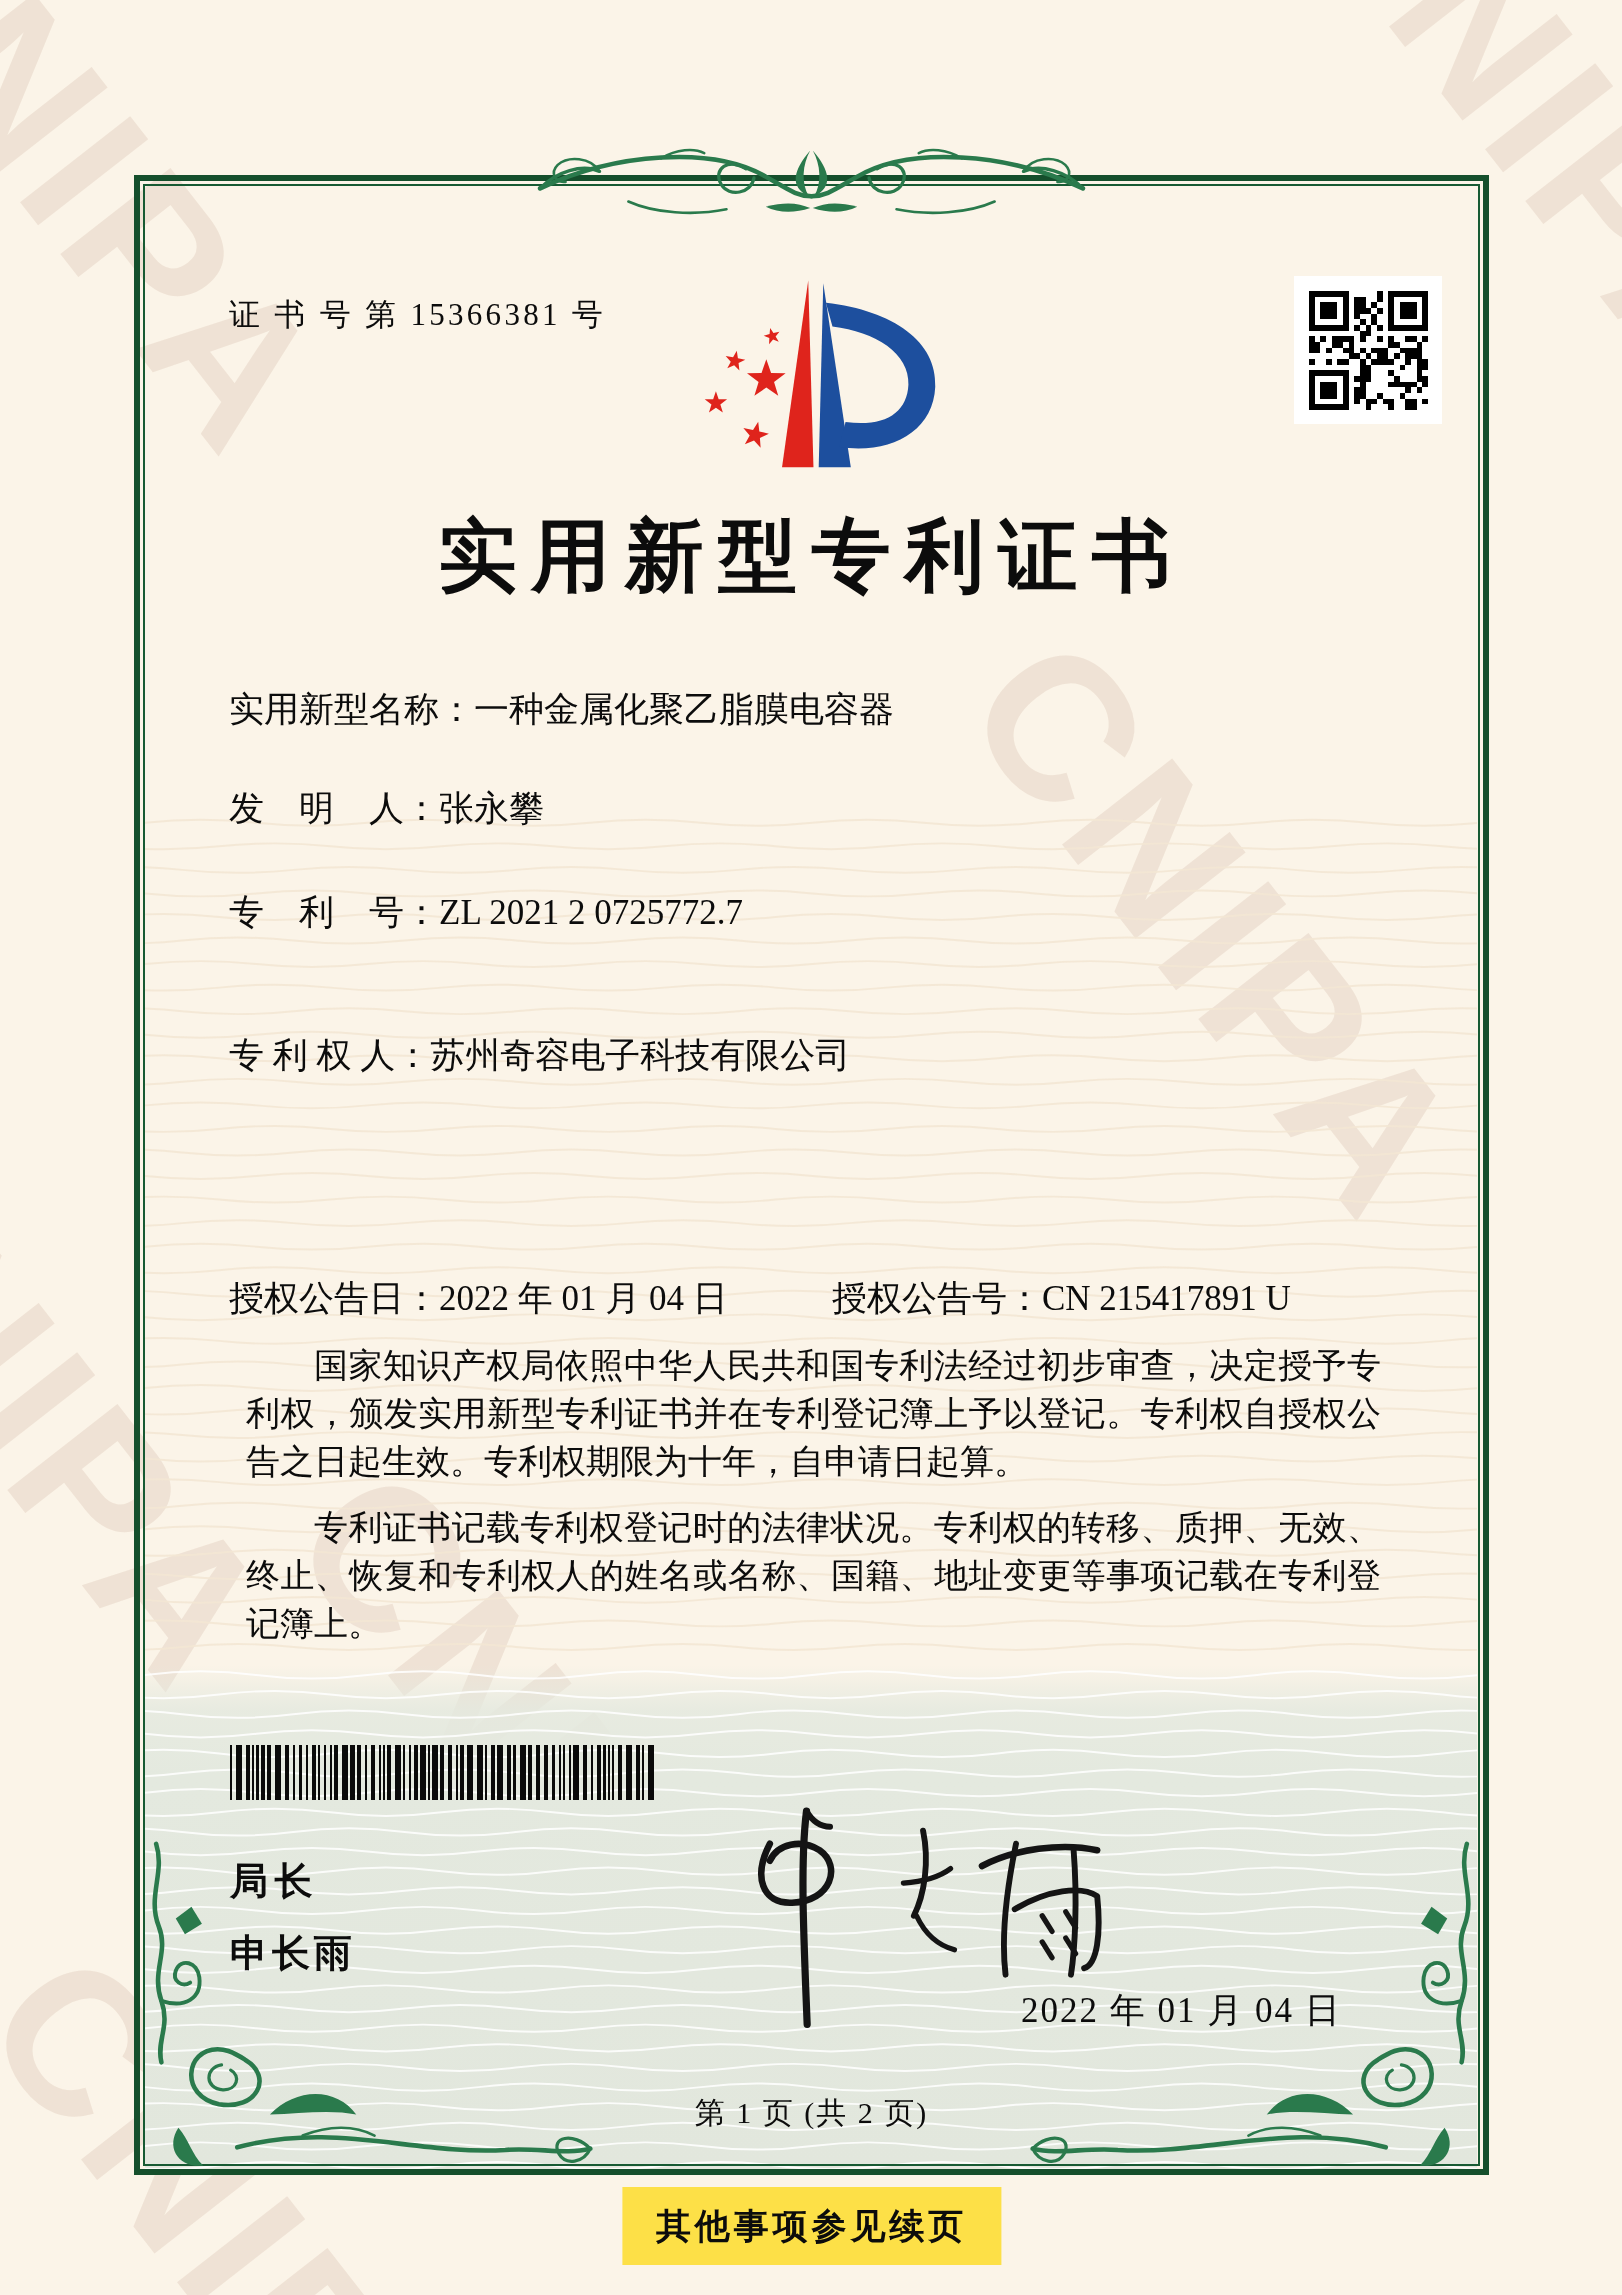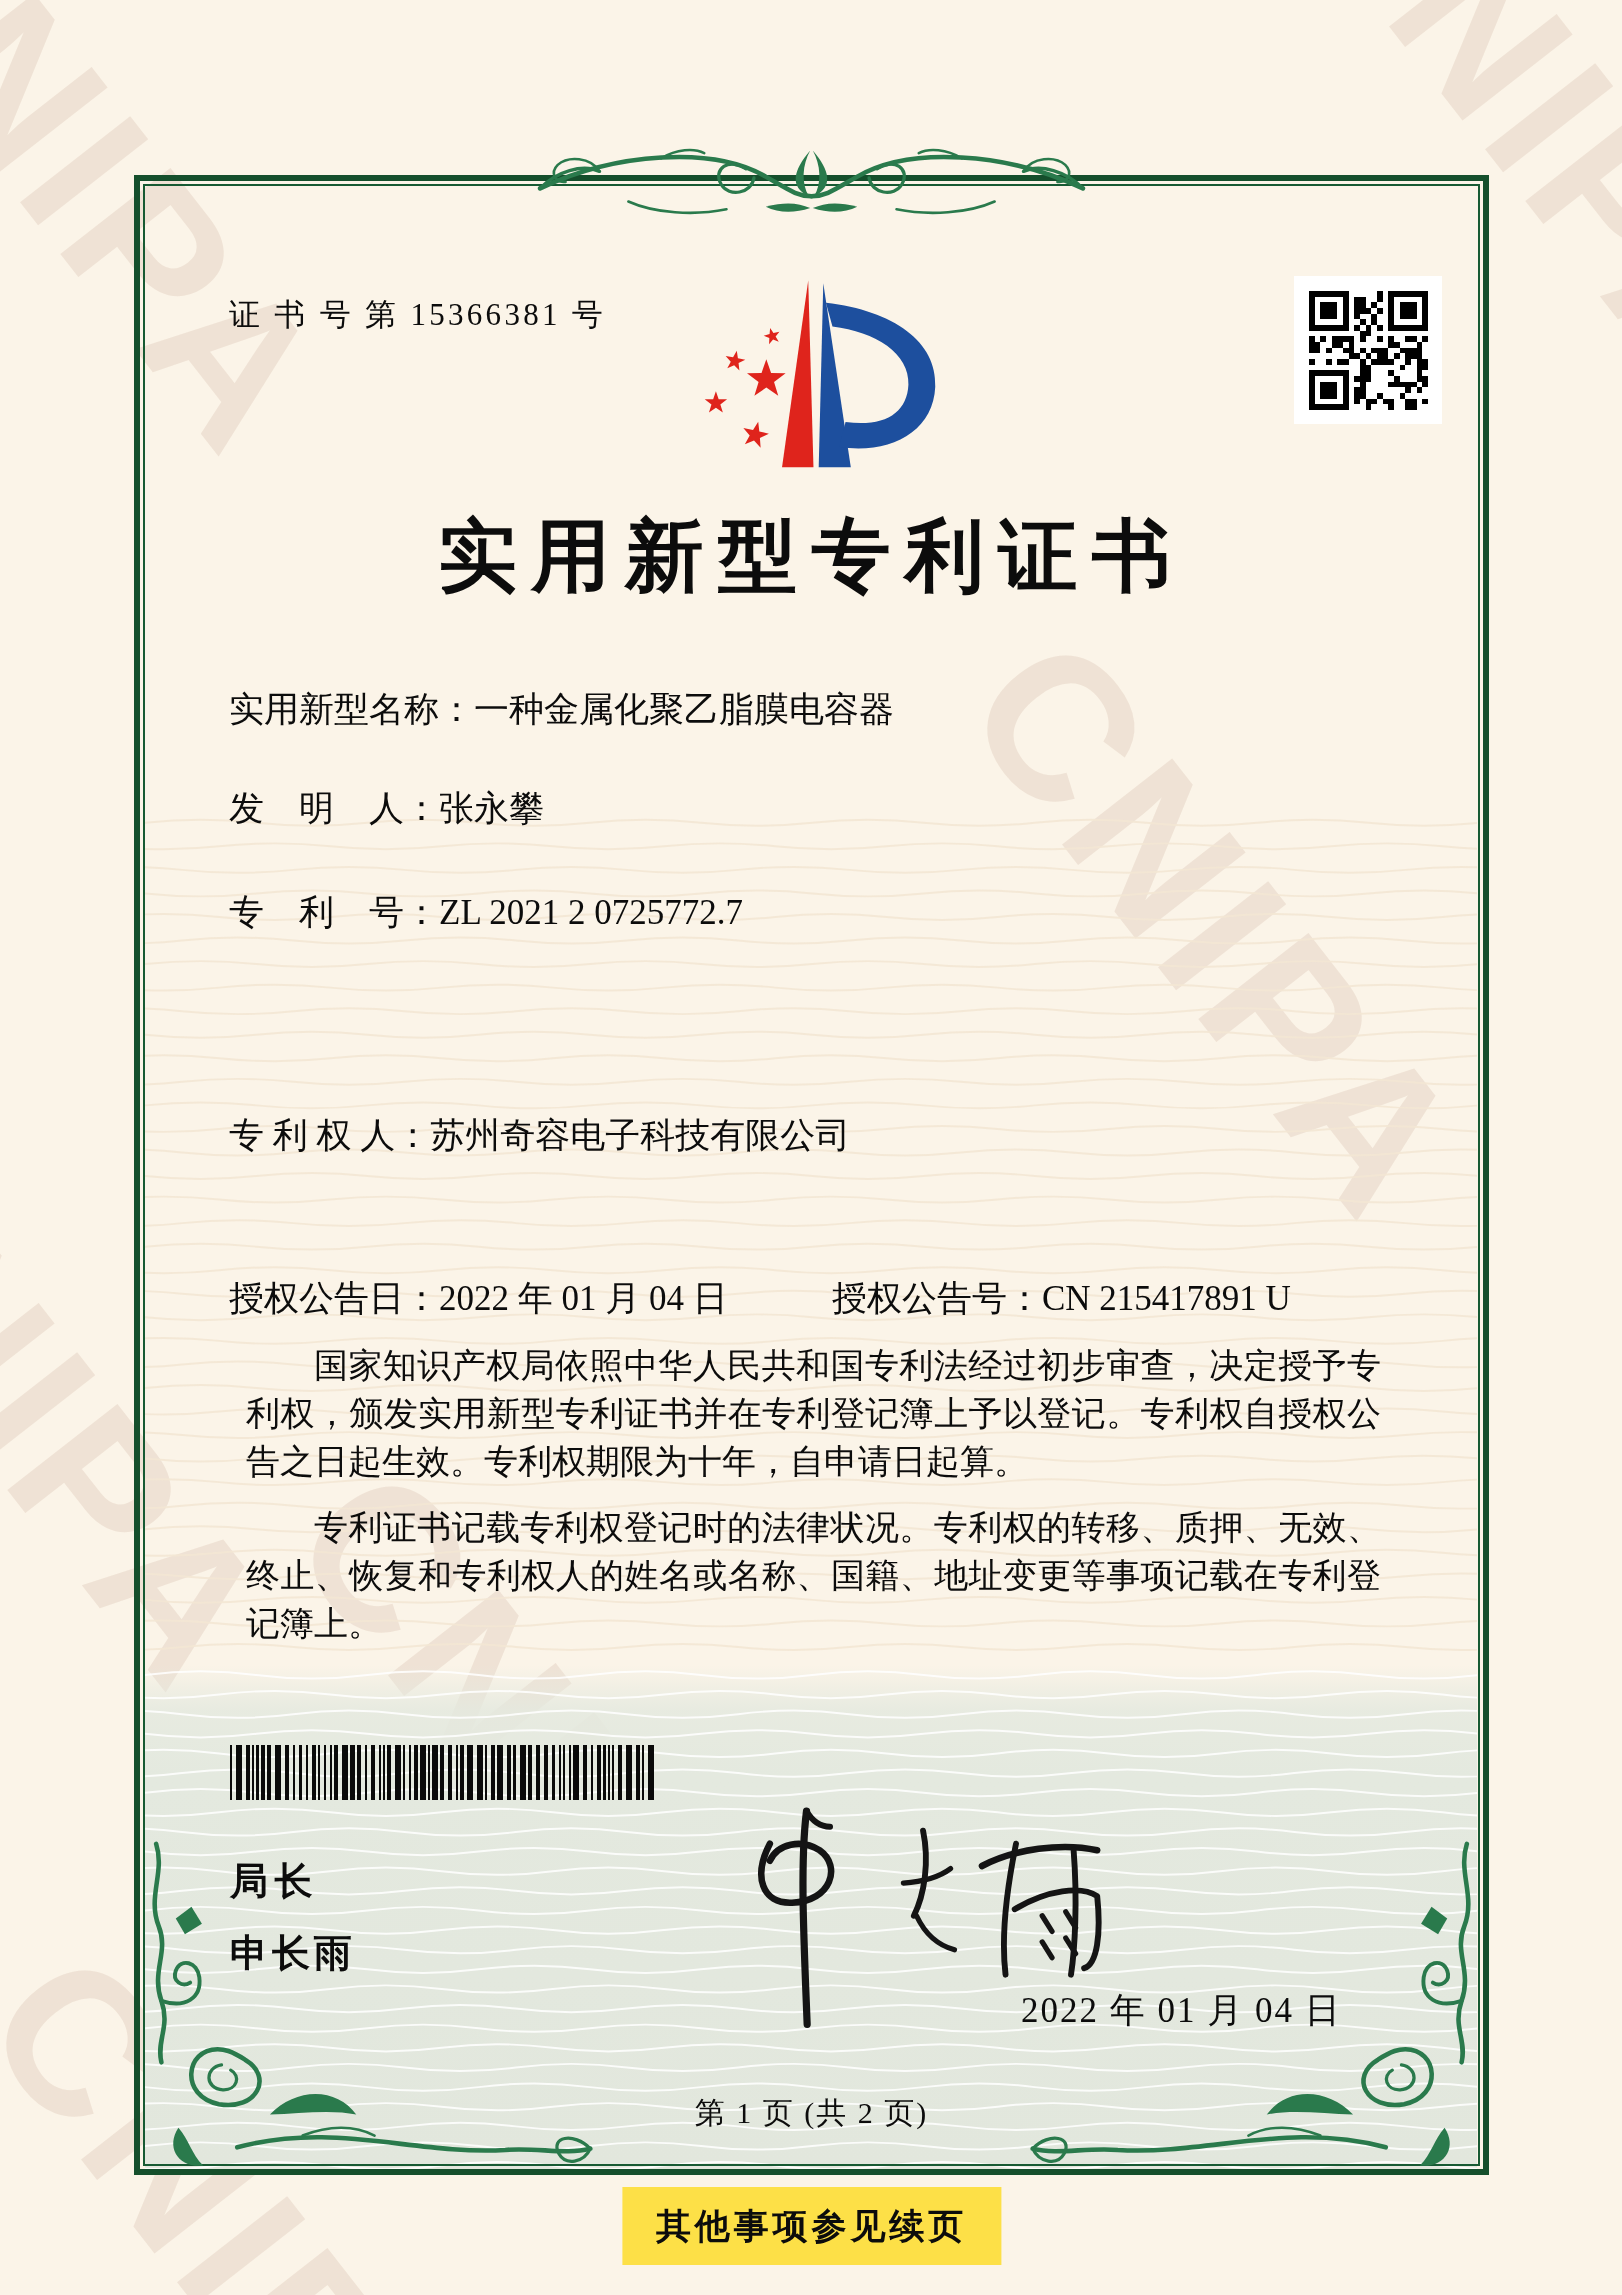--- a/index.html
+++ b/index.html
@@ -27,21 +27,21 @@
   
   .cert-no{position:absolute;left:229px;top:294px;font-size:31px;letter-spacing:3.3px;}
   .logo{position:absolute;left:674px;top:274px;}
   .qr{position:absolute;left:1294px;top:276px;width:148px;height:148px;background:#fff;
       display:flex;align-items:center;justify-content:center;}
   .title{position:absolute;left:0;top:504px;width:100%;text-align:center;
       font-size:79px;font-weight:bold;letter-spacing:14.4px;}
   
   .row{position:absolute;left:229px;font-size:35px;white-space:nowrap;}
   .r0{top:686px;} .r1{top:785px;} .r2{top:889px;} .r3{top:984px;}
-  .r4{top:1112px;} .r5{top:1180px;} .r6{top:1275px;}
+  .r4{top:1032px;} .r5{top:1180px;} .r6{top:1275px;}
   .grant-no{position:absolute;left:603px;top:0;white-space:nowrap;}
   
   .paras{position:absolute;left:228px;top:1324px;width:1171px;font-size:34px;
       line-height:48px;text-align:justify;}
   .paras p{margin:18px;text-indent:2em;}
   
   .barcode{position:absolute;left:230px;top:1745px;height:55px;display:flex;align-items:stretch;}
   .barcode span{display:block;height:100%;}
   .chief-label{position:absolute;left:230px;top:1856px;font-size:38px;font-weight:600;letter-spacing:6.5px;}
   .chief-name{position:absolute;left:230px;top:1928px;font-size:38px;font-weight:600;letter-spacing:3.9px;}

